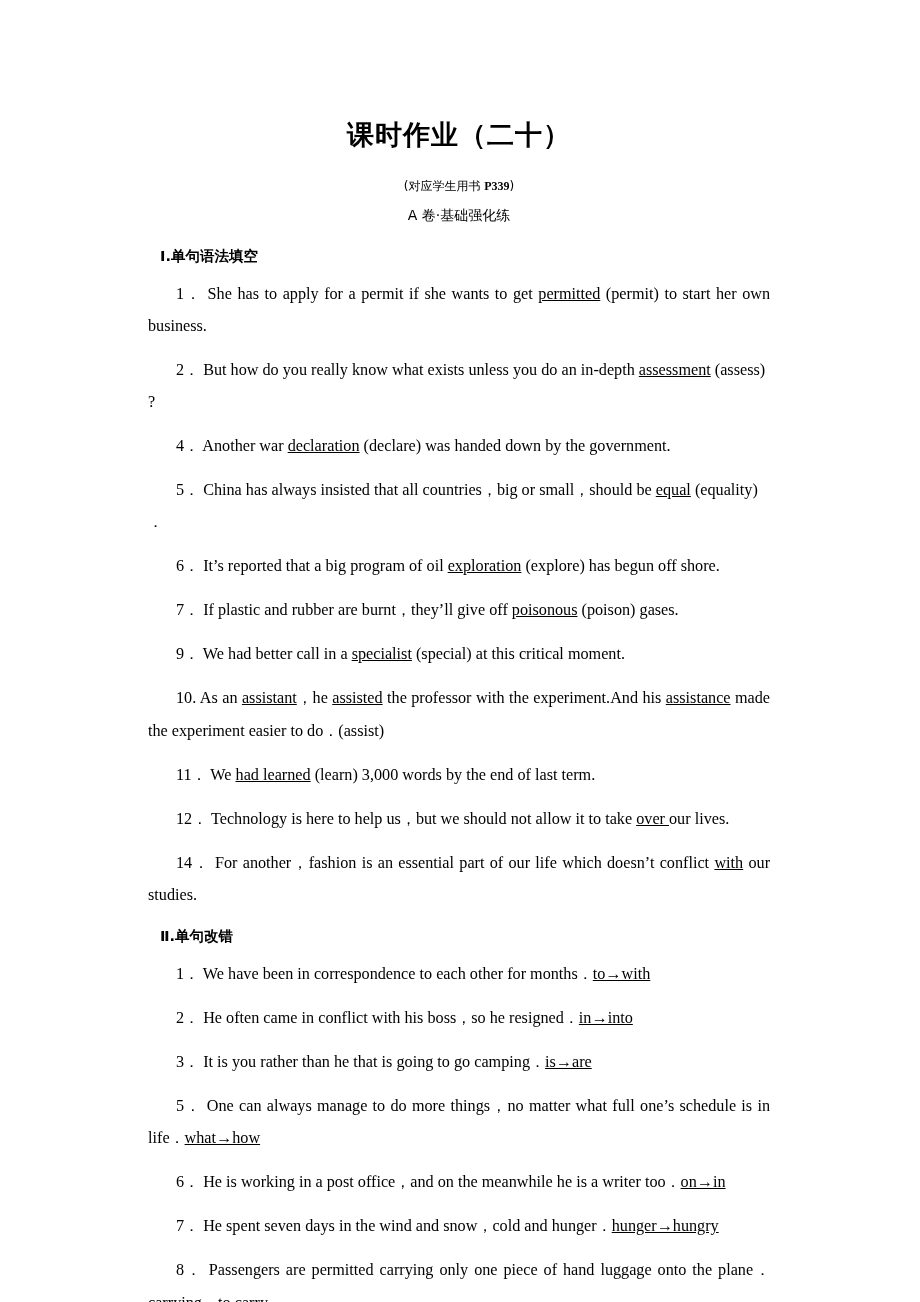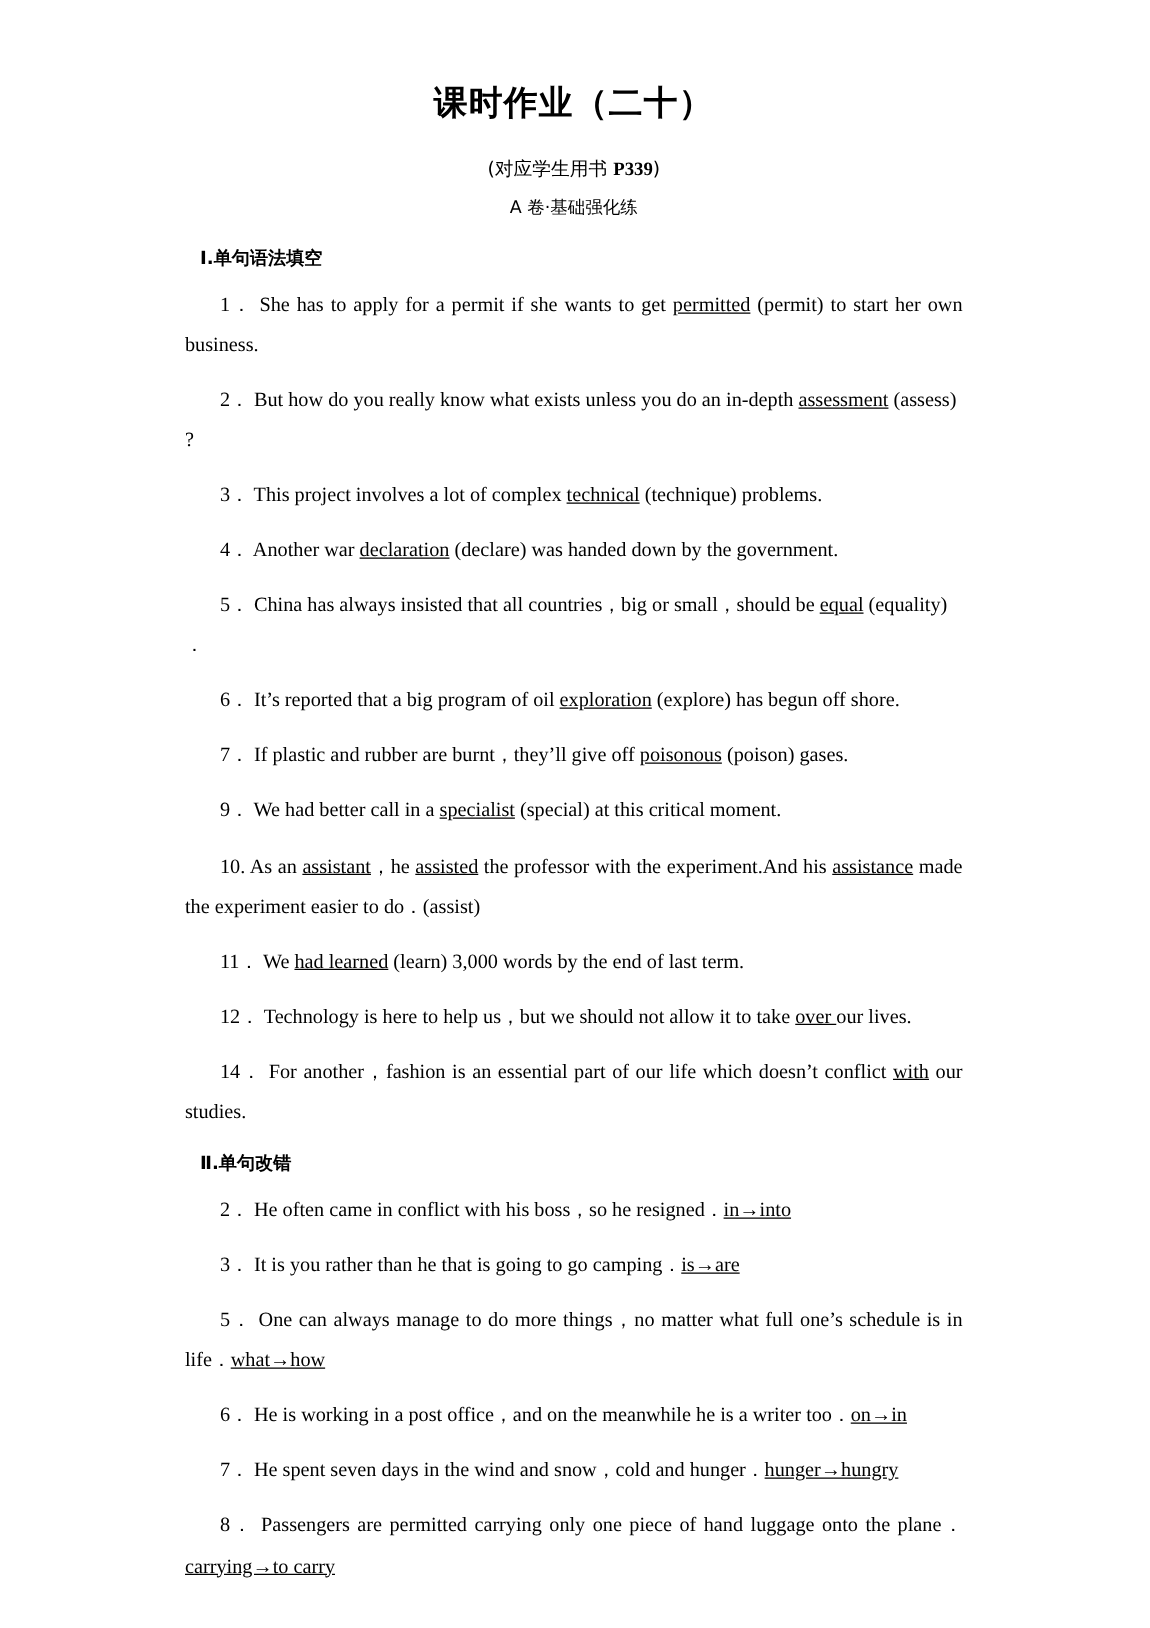--- a/index.html
+++ b/index.html
@@ -25,26 +25,26 @@
   }
 
   
   .doc-title {
     font-family: "DejaVu Sans", "Liberation Sans", sans-serif;
     font-weight: bold;
     font-size: 27px;
     letter-spacing: 1px;
     text-align: center;
     margin: 0;
-    padding-top: 68px;
+    padding-top: 120px;
     line-height: 1.1;
   }
   .subtitle {
     text-align: center;
-    font-size: 15px;
+    font-size: 12px;
     margin: 0;
     padding-top: 28px;
     font-family: "DejaVu Sans", "Liberation Sans", sans-serif;
   }
   .subtitle .pnum {
     font-family: "Liberation Serif", serif;
     font-weight: bold;
   }
   .part-label {
     text-align: center;
@@ -105,34 +105,34 @@
   <h1 class="doc-title">课时作业（二十）</h1>
 
   <p class="subtitle"><span>(对应学生用书 </span><span class="pnum">P339</span><span>)</span></p>
 
   <p class="part-label">A 卷·基础强化练</p>
 
   <h2 class="section-head sec1-head">Ⅰ.单句语法填空</h2>
   <div class="qlist" id="sec1">
       <p class="qitem"><span class="qnum">1<span class="cn">．</span></span> <span>She has to apply for a permit if she wants to get </span><u>permitted</u><span> (permit) to start her own business.</span></p>
       <p class="qitem single"><span class="qnum">2<span class="cn">．</span></span> <span>But how do you really know what exists unless you do an in-depth </span><u>assessment</u><span> (assess) ?</span></p>
-      <p class="qitem single"><span class="qnum">3<span class="cn">．</span></span> <span>This project involves a lot of complex </span><u>technical</u><span> (technique) problems.</span></p>
       <p class="qitem single"><span class="qnum">4<span class="cn">．</span></span> <span>Another war </span><u>declaration</u><span> (declare) was handed down by the government.</span></p>
       <p class="qitem single"><span class="qnum">5<span class="cn">．</span></span> <span>China has always insisted that all countries<span class="cn">，</span>big or small<span class="cn">，</span>should be </span><u>equal</u><span> (equality) <span class="cn">．</span></span></p>
       <p class="qitem single"><span class="qnum">6<span class="cn">．</span></span> <span>It’s reported that a big program of oil </span><u>exploration</u><span> (explore) has begun off shore.</span></p>
       <p class="qitem single"><span class="qnum">7<span class="cn">．</span></span> <span>If plastic and rubber are burnt<span class="cn">，</span>they’ll give off </span><u>poisonous</u><span> (poison) gases.</span></p>
       <p class="qitem single"><span class="qnum">9<span class="cn">．</span></span> <span>We had better call in a </span><u>specialist</u><span> (special) at this critical moment.</span></p>
       <p class="qitem"><span class="qnum">10.</span> <span> As an </span><u>assistant</u><span><span class="cn">，</span>he </span><u>assisted</u><span> the professor with the experiment.And his </span><u>assistance</u><span> made the experiment easier to do<span class="cn">．</span>(assist)</span></p>
       <p class="qitem single"><span class="qnum">11<span class="cn">．</span></span> <span>We </span><u>had learned</u><span> (learn) 3,000 words by the end of last term.</span></p>
       <p class="qitem single"><span class="qnum">12<span class="cn">．</span></span> <span>Technology is here to help us<span class="cn">，</span>but we should not allow it to take </span><u>over </u><span>our lives.</span></p>
       <p class="qitem"><span class="qnum">14<span class="cn">．</span></span> <span>For another<span class="cn">，</span>fashion is an essential part of our life which doesn’t conflict </span><u>with</u><span> our studies.</span></p>
     </div>
 
   <h2 class="section-head sec2-head">Ⅱ.单句改错</h2>
   <div class="qlist" id="sec2">
+      <p class="qitem single"><span class="qnum">1<span class="cn">．</span></span> <span>We have been in correspondence to each other for months<span class="cn">．</span></span><u>to→with</u></p>
       <p class="qitem single"><span class="qnum">2<span class="cn">．</span></span> <span>He often came in conflict with his boss<span class="cn">，</span>so he resigned<span class="cn">．</span></span><u>in→into</u></p>
       <p class="qitem single"><span class="qnum">3<span class="cn">．</span></span> <span>It is you rather than he that is going to go camping<span class="cn">．</span></span><u>is→are</u></p>
       <p class="qitem"><span class="qnum">5<span class="cn">．</span></span> <span>One can always manage to do more things<span class="cn">，</span>no matter what full one’s schedule is in life<span class="cn">．</span></span><u>what→how</u></p>
       <p class="qitem single"><span class="qnum">6<span class="cn">．</span></span> <span>He is working in a post office<span class="cn">，</span>and on the meanwhile he is a writer too<span class="cn">．</span></span><u>on→in</u></p>
       <p class="qitem single"><span class="qnum">7<span class="cn">．</span></span> <span>He spent seven days in the wind and snow<span class="cn">，</span>cold and hunger<span class="cn">．</span></span><u>hunger→hungry</u></p>
       <p class="qitem"><span class="qnum">8<span class="cn">．</span></span> <span>Passengers are permitted carrying only one piece of hand luggage onto the plane<span class="cn">．</span></span><u>carrying→to carry</u></p>
     </div>
 
 </div>
 

